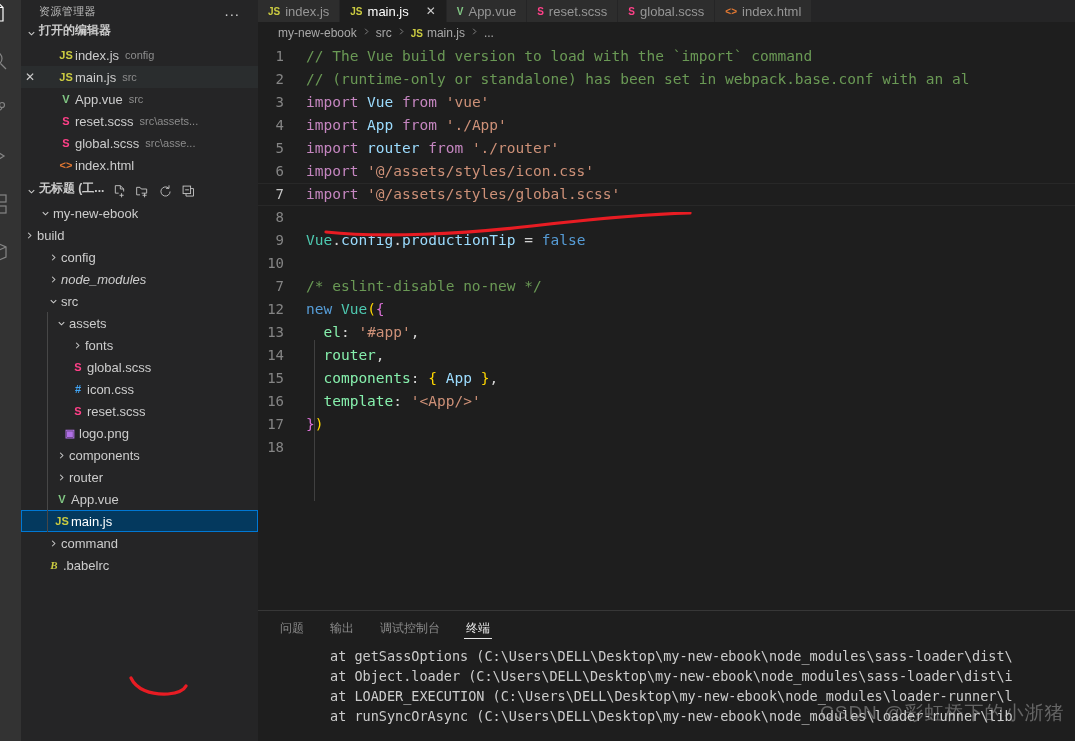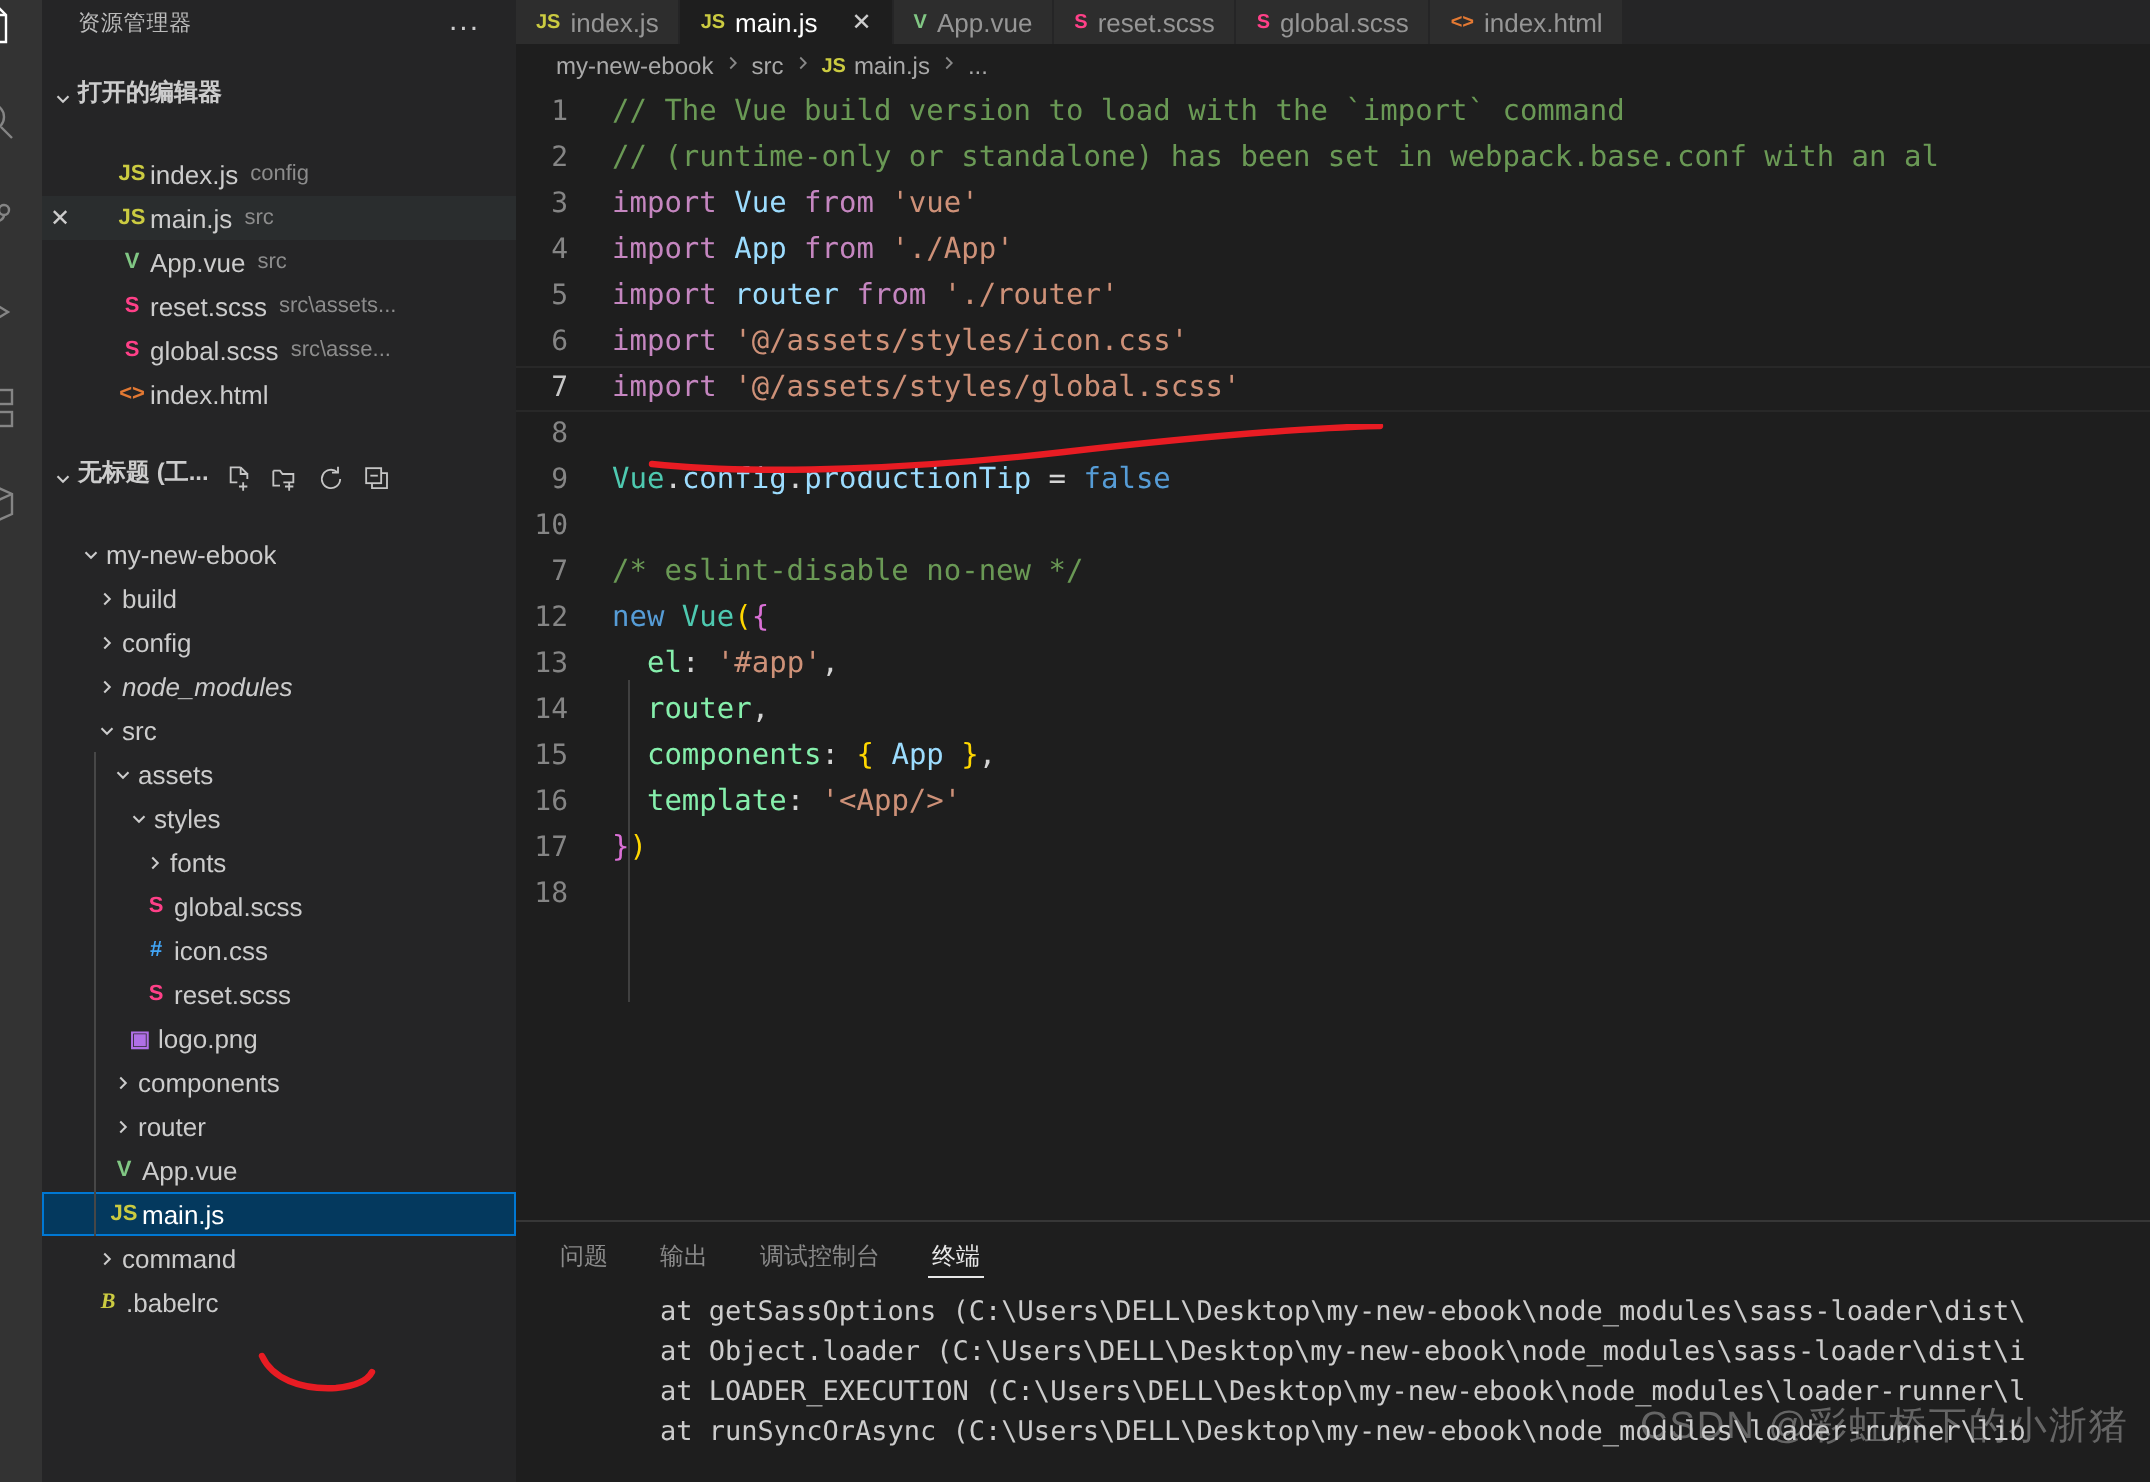--- a/index.html
+++ b/index.html
@@ -29,21 +29,20 @@
   .act-item.active { color: #ffffff; }
   .act-item svg { display: block; }
 
   
   .sidebar {
     width: 237px; min-width: 237px; height: 741px;
     background: #252526;
     display: flex; flex-direction: column;
     overflow: hidden;
     position: relative;
-    gap: 16px;
   }
   .sb-title {
     height: 22px; display: flex; align-items: center;
     padding: 0 8px 0 18px;
     font-size: 11px; letter-spacing: .4px;
     color: #bbbbbb;
     justify-content: space-between;
     flex: 0 0 22px;
   }
   .sb-title .dots { font-size: 15px; line-height: 10px; color: #cccccc; letter-spacing: 1px; padding-right: 10px;}
@@ -315,69 +314,60 @@
     </div>
     <div class="tree" id="workspace-tree">
         <div class="row" style="padding-left: 16px;">
           <span class="twisty">
             <svg width="11" height="11" viewBox="0 0 16 16" fill="none" stroke="currentColor" stroke-width="1.5">
               <path d="M4 6l4 4 4-4"></path>
             </svg>
           </span>
           <span class="fname">my-new-ebook</span>
         </div>
+        <div class="row" style="">
+          <span class="twisty">
+            <svg width="11" height="11" viewBox="0 0 16 16" fill="none" stroke="currentColor" stroke-width="1.5">
+              <path d="M6 4l4 4-4 4"></path>
+            </svg>
+          </span>
+          <span class="fname">build</span>
+        </div>
         <div class="row" style="padding-left: 24px;">
           <span class="twisty">
             <svg width="11" height="11" viewBox="0 0 16 16" fill="none" stroke="currentColor" stroke-width="1.5">
               <path d="M6 4l4 4-4 4"></path>
             </svg>
           </span>
-          <span class="fname">build</span>
+          <span class="fname">config</span>
+        </div>
+        <div class="row" style="padding-left: 24px; font-style: italic;">
+          <span class="twisty">
+            <svg width="11" height="11" viewBox="0 0 16 16" fill="none" stroke="currentColor" stroke-width="1.5">
+              <path d="M6 4l4 4-4 4"></path>
+            </svg>
+          </span>
+          <span class="fname">node_modules</span>
         </div>
         <div class="row" style="padding-left: 24px;">
           <span class="twisty">
             <svg width="11" height="11" viewBox="0 0 16 16" fill="none" stroke="currentColor" stroke-width="1.5">
-              <path d="M6 4l4 4-4 4"></path>
-            </svg>
-          </span>
-          <span class="fname">config</span>
-        </div>
-        <div class="row" style="padding-left: 24px; font-style: italic;">
-          <span class="twisty">
-            <svg width="11" height="11" viewBox="0 0 16 16" fill="none" stroke="currentColor" stroke-width="1.5">
-              <path d="M6 4l4 4-4 4"></path>
-            </svg>
-          </span>
-          <span class="fname">node_modules</span>
-        </div>
-        <div class="row" style="padding-left: 24px;">
-          <span class="twisty">
-            <svg width="11" height="11" viewBox="0 0 16 16" fill="none" stroke="currentColor" stroke-width="1.5">
               <path d="M4 6l4 4 4-4"></path>
             </svg>
           </span>
           <span class="fname">src</span>
         </div>
         <div class="row" style="padding-left: 32px;">
           <span class="indent-guide" style="left: 26px;"></span>
           <span class="twisty">
             <svg width="11" height="11" viewBox="0 0 16 16" fill="none" stroke="currentColor" stroke-width="1.5">
               <path d="M4 6l4 4 4-4"></path>
             </svg>
           </span>
           <span class="fname">assets</span>
-        </div>
-        <div class="row" style="padding-left: 40px;">
-          <span class="indent-guide" style="left: 26px;"></span>
-          <span class="twisty">
-            <svg width="11" height="11" viewBox="0 0 16 16" fill="none" stroke="currentColor" stroke-width="1.5">
-              <path d="M4 6l4 4 4-4"></path>
-            </svg>
-          </span>
-          <span class="fname">styles</span>
         </div>
         <div class="row" style="padding-left: 48px;">
           <span class="indent-guide" style="left: 26px;"></span>
           <span class="twisty">
             <svg width="11" height="11" viewBox="0 0 16 16" fill="none" stroke="currentColor" stroke-width="1.5">
               <path d="M6 4l4 4-4 4"></path>
             </svg>
           </span>
           <span class="fname">fonts</span>
         </div>

